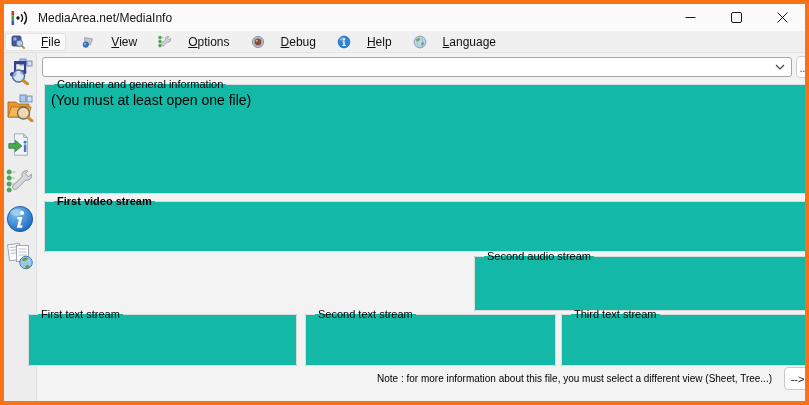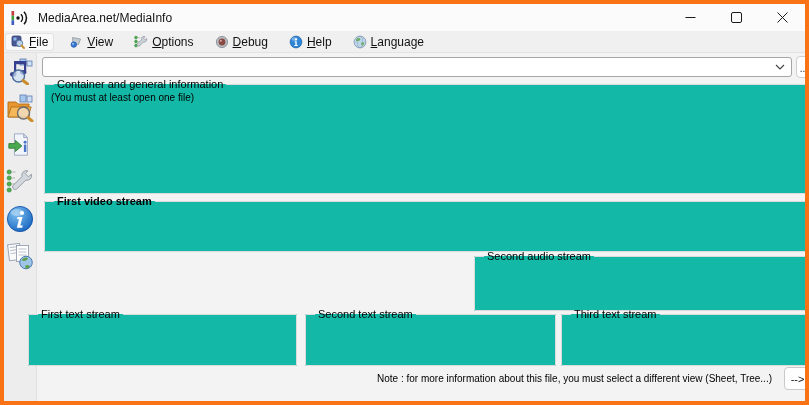--- a/index.html
+++ b/index.html
@@ -18,21 +18,21 @@
   .title-text { margin-left:8px; font-size:12px; color:#151515; }
   .win-controls { margin-left:auto; display:flex; height:100%; }
   .win-btn { width:46px; height:100%; display:flex; align-items:center; justify-content:center; cursor:default; }
   
   .menubar {
     position:absolute; top:27px; left:0; right:0; height:22px;
     background:#f0f0f0; border-bottom:1px solid #e3e3e3;
     display:flex; align-items:center; padding-left:2px; gap:11px;
   }
   .menu-item {
-    display:flex; align-items:center; gap:4px;
+    display:flex; align-items:center; gap:16px;
     padding:1px 5px; font-size:12px; color:#111; cursor:default;
   }
   .menu-item--hl { background:#f9f9f9; box-shadow:0 0 0 1px #e2e2e2; border-radius:2px; }
   .menu-item u { text-decoration:underline; }
   .mi { display:flex; align-items:center; }
   
   .sidebar {
     position:absolute; top:49px; left:0; bottom:0; width:33px;
     background:#ededed; border-right:1px solid #e0e0e0;
     display:flex; flex-direction:column; align-items:center;
@@ -58,21 +58,21 @@
   }
   
   fieldset.group {
     position:absolute; min-width:0;
     background:#14b8a6; border:1px solid #dbdbdb; border-radius:1px;
     padding:2px 6px;
   }
   fieldset.group legend {
     font-size:11px; color:#000; padding:0 3px; margin-left:3px; white-space:nowrap;
   }
-  .group-body { font-size:10px; color:#000; padding-left:0px; }
+  .group-body { font-size:14px; color:#000; padding-left:0px; }
   #grp-general  { left:40px;  top:74px;  width:768px; height:116px; }
   #grp-video1   { left:40px;  top:191px; width:768px; height:57px;font-weight:bold; }
   #grp-audio1   { left:40px;  top:246px; width:380px; height:61px; }
   #grp-audio2   { left:426px; top:246px; width:382px; height:61px;margin-left:44px; }
   #grp-text1    { left:24px;  top:304px; width:269px; height:58px; }
   #grp-text2    { left:301px; top:304px; width:251px; height:58px; }
   #grp-text3    { left:557px; top:304px; width:251px; height:58px; }
   
   .note-text {
     position:absolute; top:369px; right:33px; font-size:10px; color:#000; white-space:nowrap;

